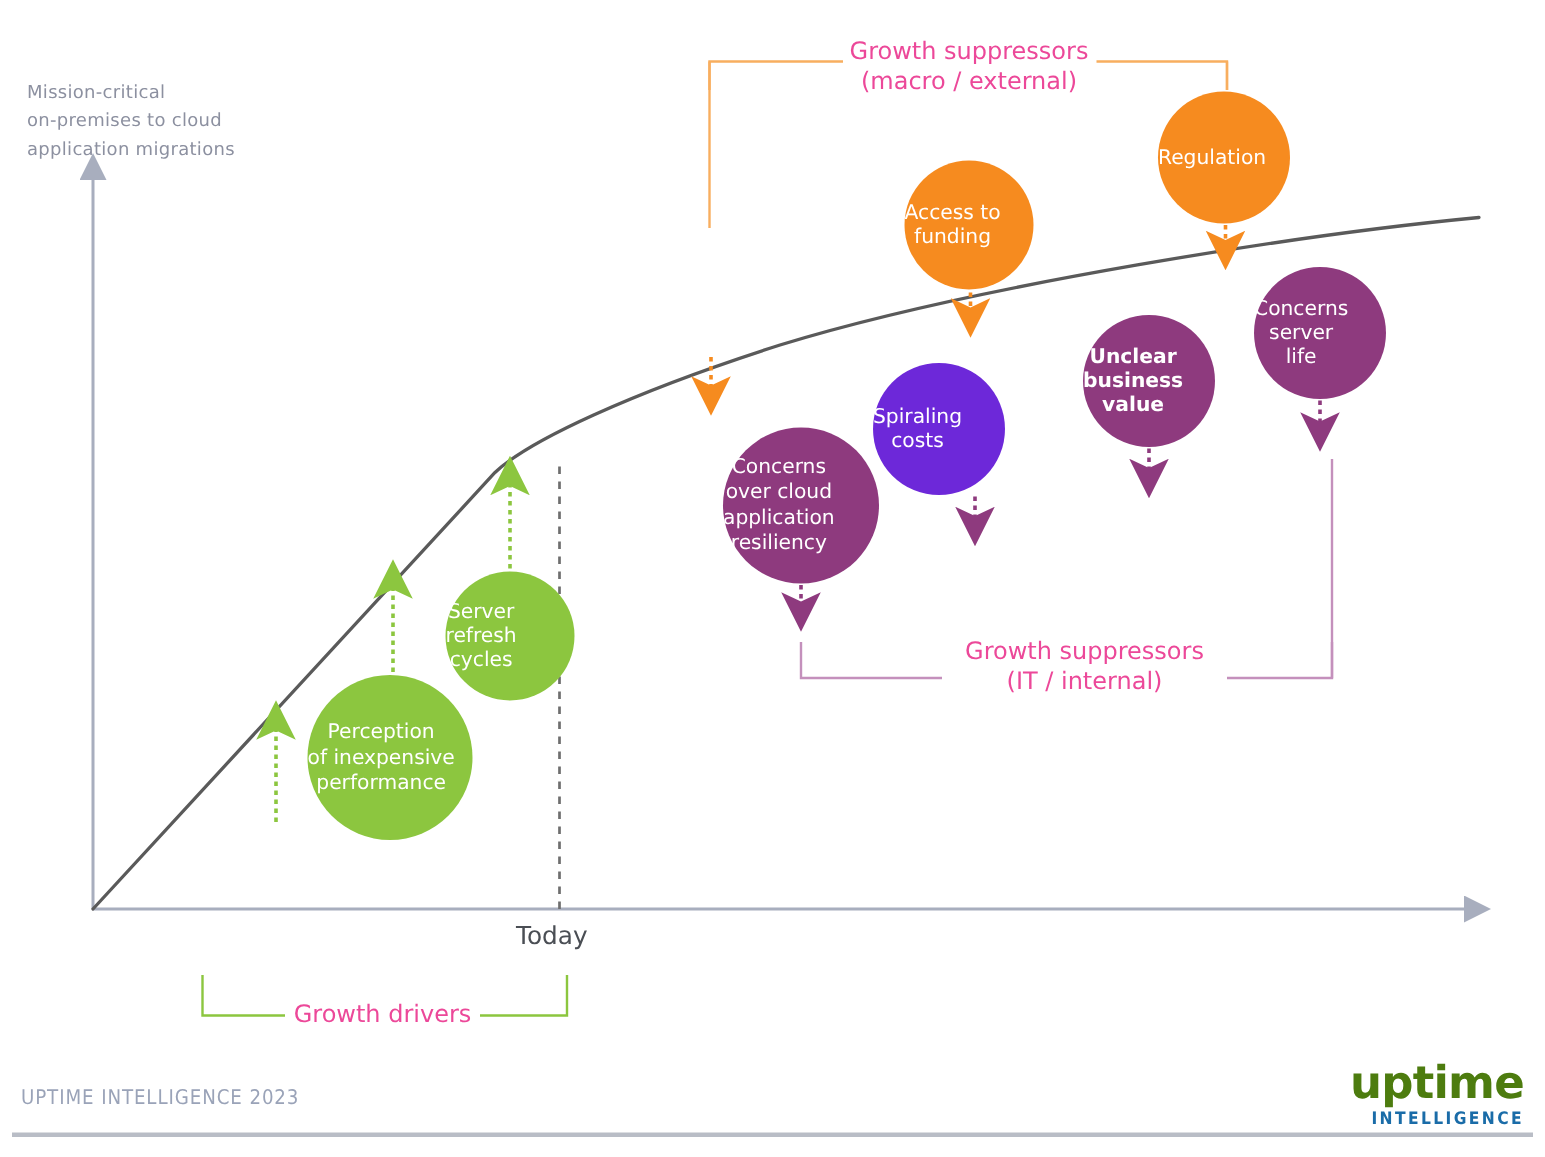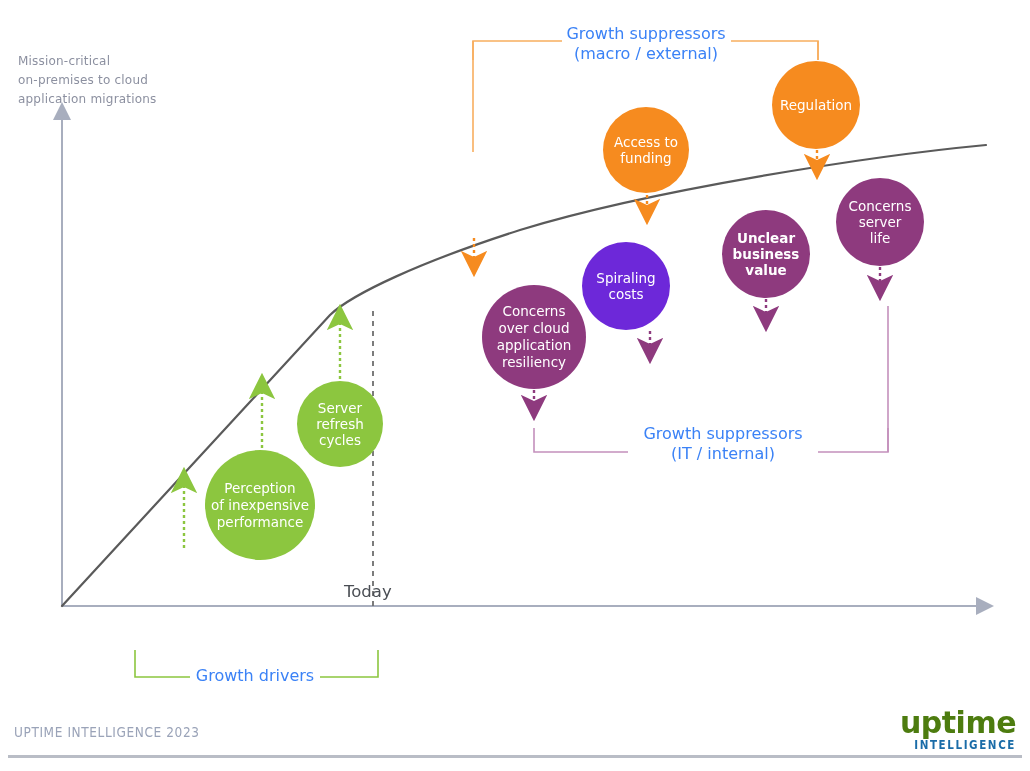--- a/index.html
+++ b/index.html
@@ -18,36 +18,36 @@
     font-size:12px;
     line-height:19px;
     color:#8c90a0;
     letter-spacing:0.2px;
     white-space:pre-line;
   }
   .bracket-label{
     position:absolute;
     font-size:16px;
     line-height:20px;
-    color:#3b82f6;
+    color:#ec4899;
     text-align:center;
     white-space:pre-line;
   }
   .axis-tick-label{
     position:absolute;
     font-size:16.5px;
     color:#4a4e54;
   }
 
   .bubble{
     position:absolute;
     border-radius:50%;
     display:flex;
     align-items:center;
-    justify-content:center;
+    justify-content:flex-start;
     text-align:center;
     color:#ffffff;
     box-sizing:border-box;
   }
   .bubble span{display:block;white-space:pre-line;}
 
   .footer-line{
     position:absolute;
     left:8px;top:755px;width:1014px;height:3px;
     background:#b9bdc6;
@@ -135,21 +135,21 @@
     <line x1="534" y1="390" x2="534" y2="402" stroke="#8E3A7E" stroke-width="2.4" stroke-dasharray="3 3" marker-end="url(#purDown)"></line>
     <line x1="650" y1="331" x2="650" y2="345" stroke="#8E3A7E" stroke-width="2.4" stroke-dasharray="3 3" marker-end="url(#purDown)"></line>
     <line x1="766" y1="299" x2="766" y2="313" stroke="#8E3A7E" stroke-width="2.4" stroke-dasharray="3 3" marker-end="url(#purDown)"></line>
     <line x1="880" y1="267" x2="880" y2="282" stroke="#8E3A7E" stroke-width="2.4" stroke-dasharray="3 3" marker-end="url(#purDown)"></line>
   </svg>
 
   <div class="axis-label" style="left:18px;top:52px;width:240px;">Mission-critical
 on-premises to cloud
 application migrations</div>
 
-  <div class="axis-tick-label" style="left:344px;top:582px;">Today</div>
+  <div class="axis-tick-label" style="left:344px;top:614px;">Today</div>
 
   <div class="bracket-label" style="left:190px;top:666px;width:130px;">Growth drivers</div>
 
   <div class="bracket-label" style="left:558px;top:24px;width:176px;">Growth suppressors
 (macro / external)</div>
 
   <div class="bracket-label" style="left:626px;top:424px;width:194px;">Growth suppressors
 (IT / internal)</div>
 
 

